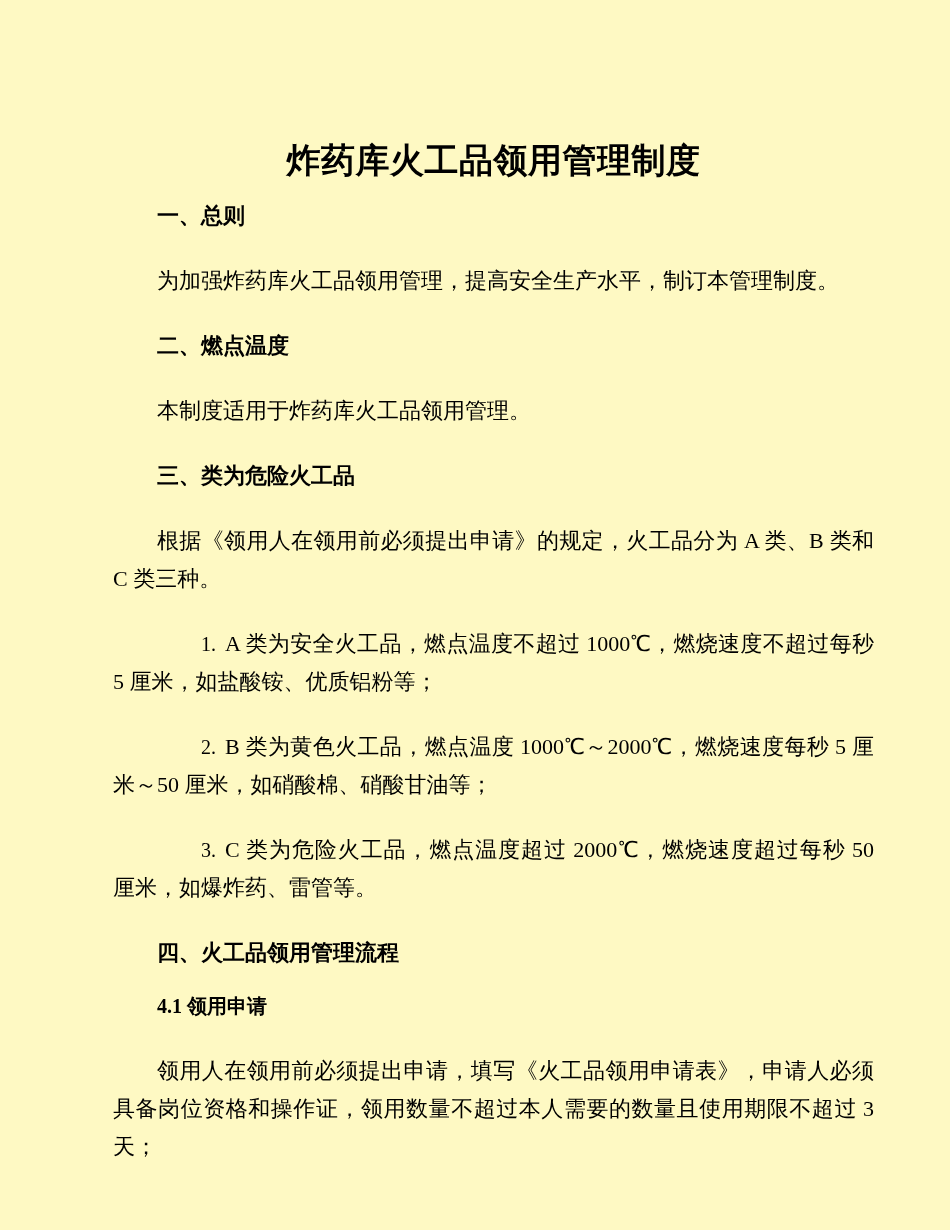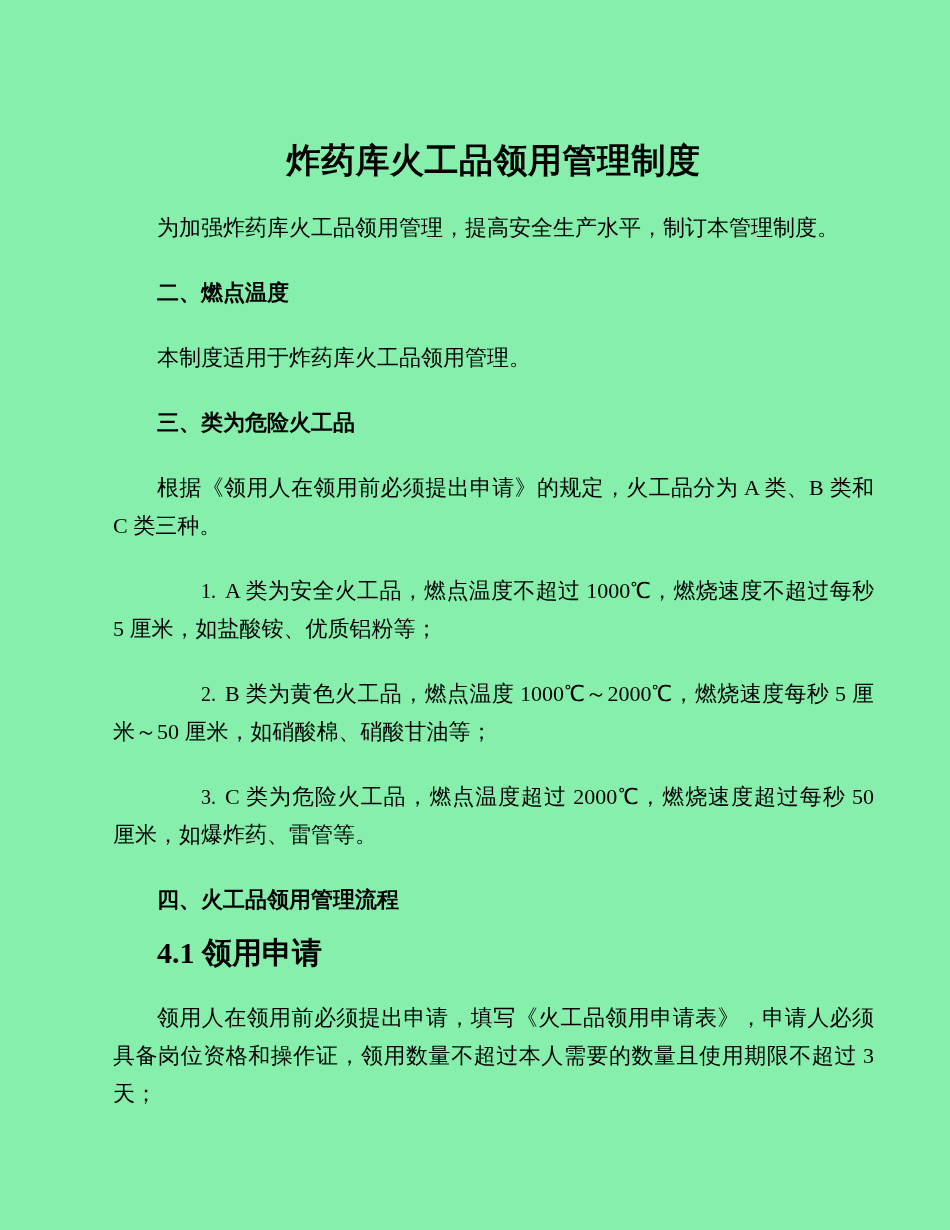--- a/index.html
+++ b/index.html
@@ -11,21 +11,21 @@
     width: 950px;
     height: 1230px;
     overflow: hidden;
     color: #000000;
   }
   .page {
     box-sizing: border-box;
     width: 950px;
     height: 1230px;
     padding: 138px 76px 0 113px;
-    background: #86efac;
+    background: #fef9c3;
     font-family: "Liberation Serif", serif;
     font-size: 22px;
     line-height: 38px;
     color: #000000;
   }
   .doc-title {
     font-family: "Liberation Sans", sans-serif;
     font-weight: bold;
     font-size: 34px;
     line-height: 44px;
@@ -35,21 +35,21 @@
   }
   .sec-heading {
     font-size: 22px;
     line-height: 38px;
     font-weight: bold;
     margin: 15px 0;
     text-indent: 44px;
     font-family: "Liberation Serif", serif;
   }
   .sub-heading {
-    font-size: 30px;
+    font-size: 20px;
     line-height: 38px;
     font-weight: bold;
     margin: 15px 0;
     text-indent: 44px;
     font-family: "Liberation Serif", serif;
   }
   .para {
     margin: 27px 0;
     text-indent: 44px;
     text-align: justify;
@@ -60,20 +60,21 @@
     font-size: 20px;
   }
 </style>
 </head>
 <body>
 
 <div class="page">
 
   <h1 class="doc-title">炸药库火工品领用管理制度</h1>
 
+  <h2 class="sec-heading">一、总则</h2>
 
   <p class="para">为加强炸药库火工品领用管理，提高安全生产水平，制订本管理制度。</p>
 
   <h2 class="sec-heading">二、燃点温度</h2>
 
   <p class="para">本制度适用于炸药库火工品领用管理。</p>
 
   <h2 class="sec-heading">三、类为危险火工品</h2>
 
   <p class="para">根据《领用人在领用前必须提出申请》的规定，火工品分为 A 类、B 类和 C 类三种。</p>

